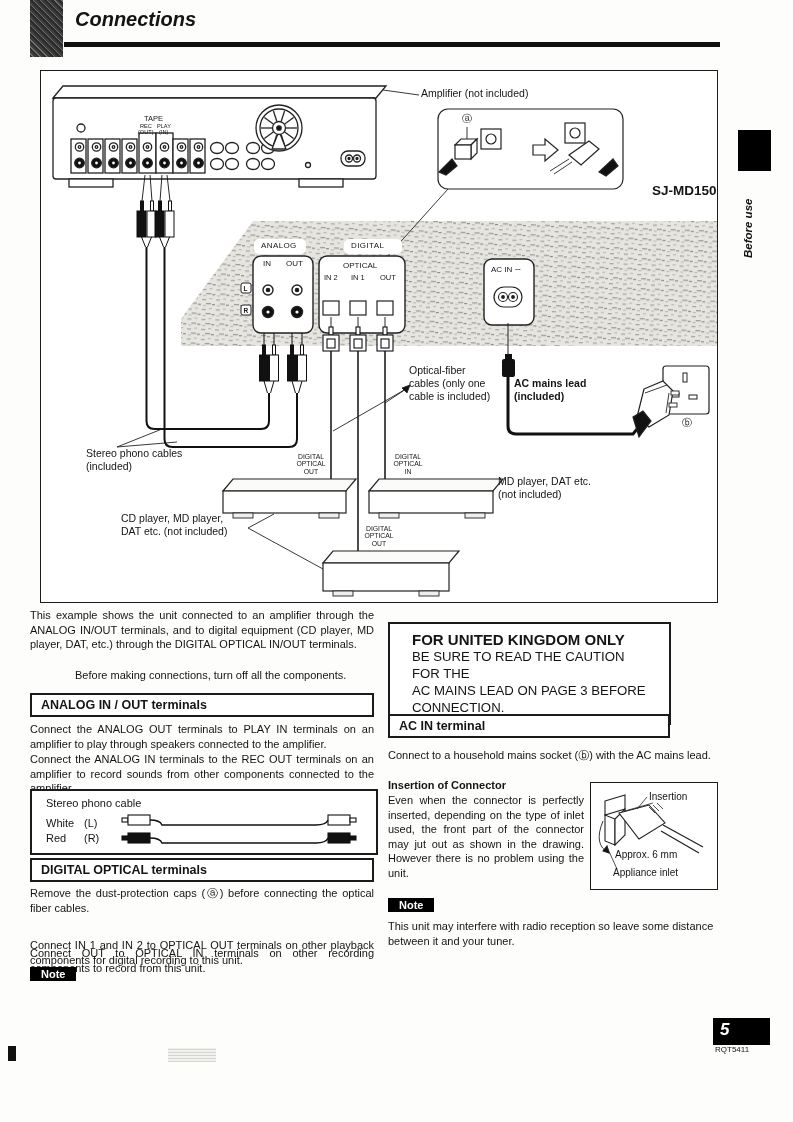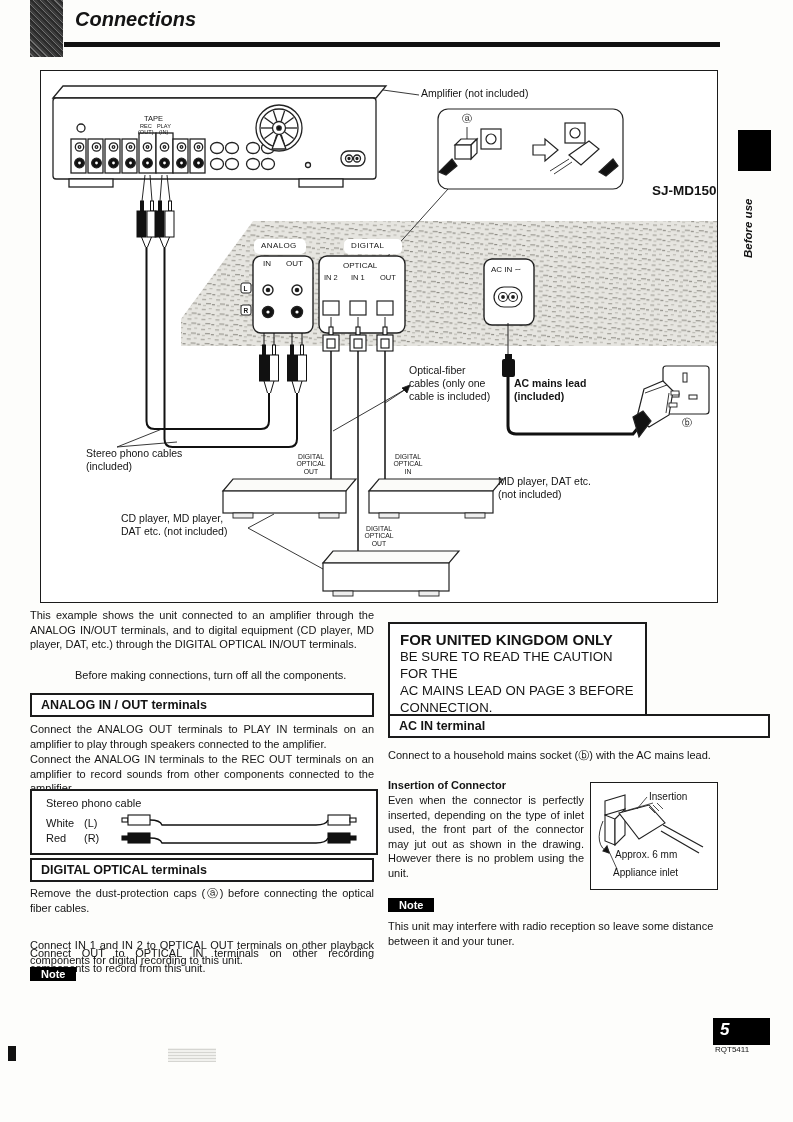--- a/index.html
+++ b/index.html
@@ -399,28 +399,28 @@
   </div>
 
   <div class="sec-header" style="left:30px;top:858px;width:344px;">DIGITAL OPTICAL terminals</div>
 
   <div class="body-txt just" style="left:30px;top:886px;width:344px;">Remove the dust-protection caps (ⓐ) before connecting the optical fiber cables.</div>
   <div class="body-txt just" style="left:30px;top:916px;width:344px;margin-top:22px;">Connect IN 1 and IN 2 to OPTICAL OUT terminals on other playback components for digital recording to this unit.</div>
   <div class="body-txt just" style="left:30px;top:946px;width:344px;">Connect OUT to OPTICAL IN terminals on other recording components to record from this unit.</div>
 
   <div class="note-badge" style="left:30px;top:967px;">Note</div>
 
-  <div class="abs" style="left:388px;top:622px;width:259px;border:2px solid #1b1b1b;background:#fff;padding:7px 10px;box-sizing:border-box;">
+  <div class="abs" style="left:388px;top:622px;width:283px;border:2px solid #1b1b1b;background:#fff;padding:7px 22px;box-sizing:border-box;">
     <div style="font-weight:bold;font-size:15px;">FOR UNITED KINGDOM ONLY</div>
     <div style="font-weight:normal;font-size:13.2px;line-height:17px;white-space:pre-line;">BE SURE TO READ THE CAUTION FOR THE
 AC MAINS LEAD ON PAGE 3 BEFORE
 CONNECTION.</div>
   </div>
 
-  <div class="sec-header" style="left:388px;top:714px;width:382px;">AC IN terminal</div>
+  <div class="sec-header" style="left:388px;top:714px;width:282px;">AC IN terminal</div>
 
   <div class="body-txt" style="left:388px;top:748px;width:330px;">Connect to a household mains socket (ⓑ) with the AC mains lead.</div>
 
   <div class="body-txt" style="left:388px;top:778px;width:200px;font-weight:bold;">Insertion of Connector</div>
   <div class="body-txt just" style="left:388px;top:793px;width:196px;">Even when the connector is perfectly inserted, depending on the type of inlet used, the front part of the connector may jut out as shown in the drawing. However there is no problem using the unit.</div>
 
   <div class="abs" style="left:590px;top:782px;width:126px;height:106px;border:1.5px solid #1b1b1b;background:#fff;">
     <svg viewBox="0 0 126 106" width="126" height="106" style="position:absolute;left:0;top:0;">
       <g stroke="#222" fill="#fff" stroke-width="1.1">
         <polygon points="14,18 34,12 34,26 14,32"></polygon>

